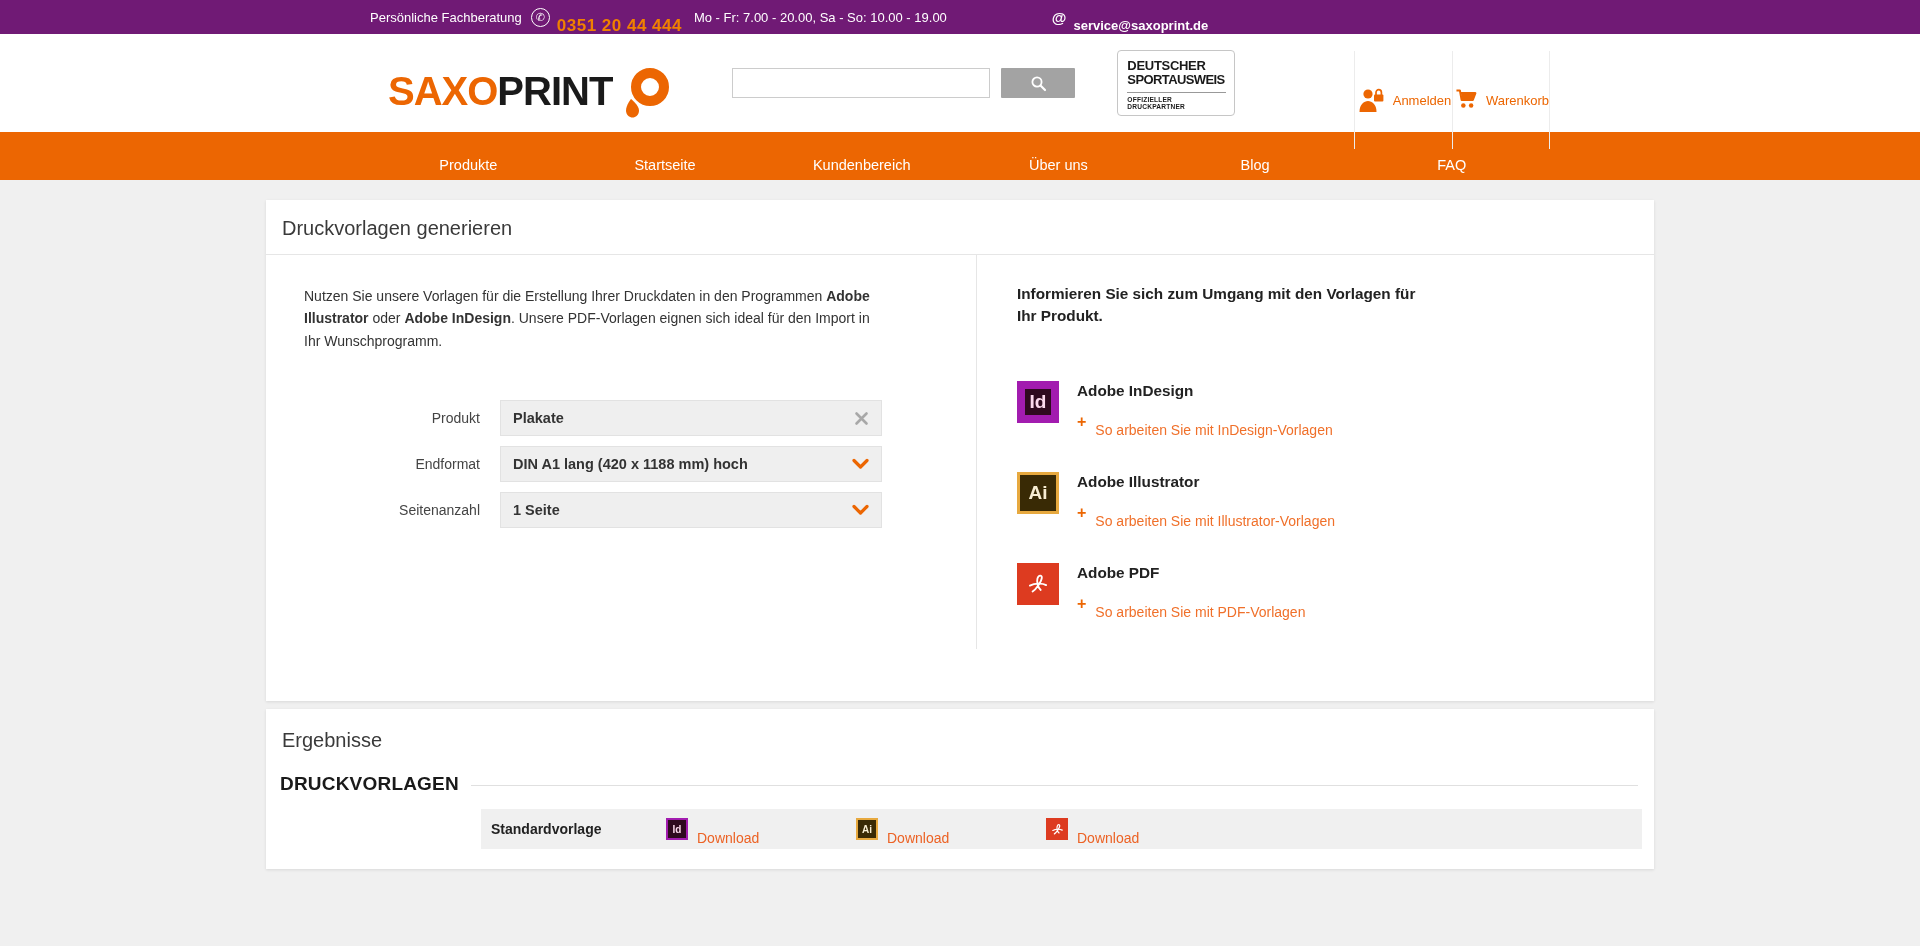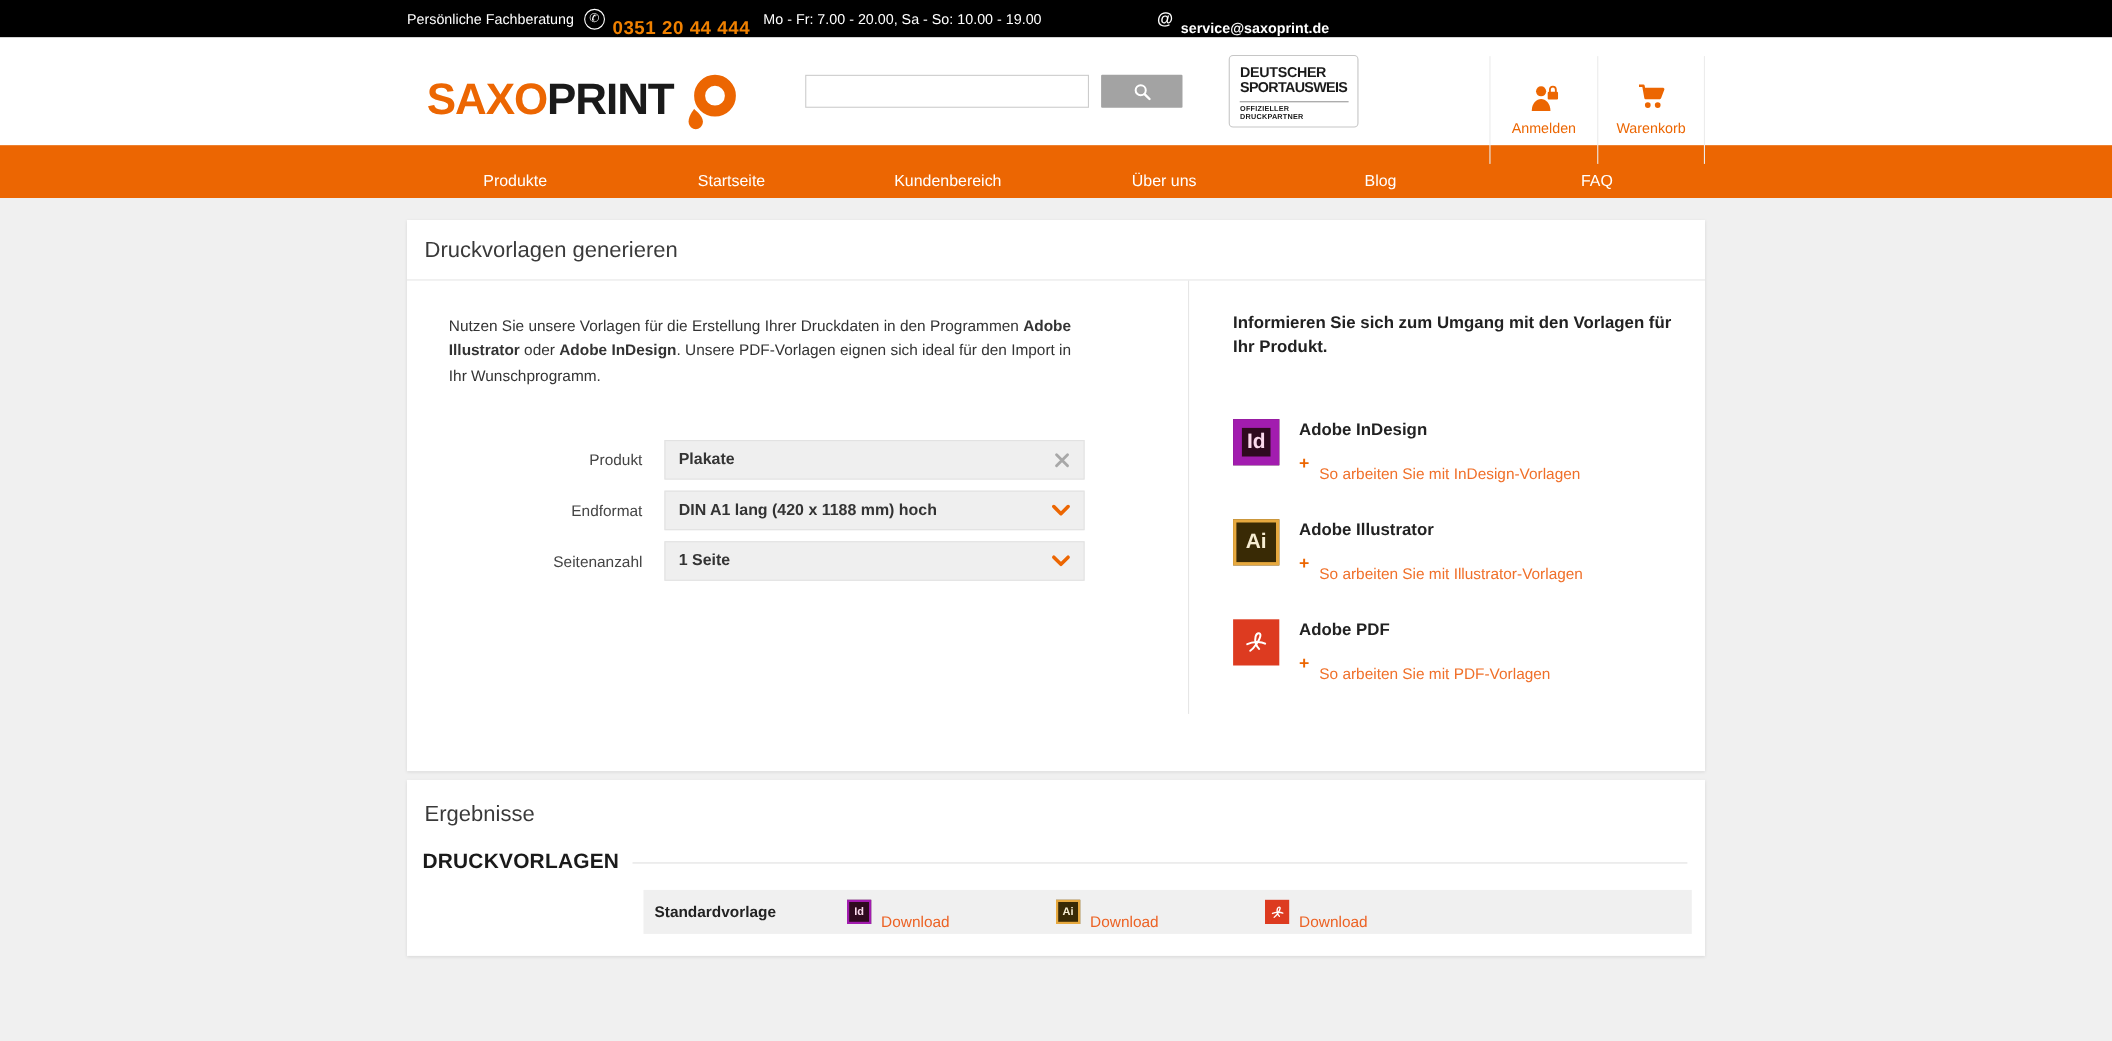--- a/index.html
+++ b/index.html
@@ -2,21 +2,21 @@
 <html><head>
 <meta charset="utf-8">
 <style>
   * { margin:0; padding:0; box-sizing:border-box; }
   html,body { width:1920px; height:946px; overflow:hidden; }
   body { background:#f0f0f0; font-family:"Liberation Sans","DejaVu Sans",sans-serif; color:#333; }
   .container { width:1180px; margin:0 auto; position:relative; }
   a { text-decoration:none; cursor:pointer;margin-top:17px; }
 
   
-  .topbar { height:34px; background:#000000; }
+  .topbar { height:34px; background:#701a75; }
   .topbar-inner { display:flex; align-items:center; height:34px; }
   .tb-label { color:#fff; font-size:13px; }
   .tb-phone-icon { width:19px; height:19px; border:1px solid #fff; border-radius:50%;
       color:#fff; font-size:11px; line-height:17px; text-align:center; margin:0 7px 0 9px; }
   .tb-phone { color:#f08100; font-weight:bold; font-size:17px; letter-spacing:.5px; margin-right:12px; }
   .tb-hours { color:#fff; font-size:13px; }
   .tb-at-icon { color:#fff; font-size:15px; margin:0 7px 0 105px; font-weight:bold; }
   .tb-email { color:#fff; font-weight:bold; font-size:13px; }
 
   
@@ -30,33 +30,33 @@
   .search-input { width:258px; height:30px; border:1px solid #ccc; background:#fff; outline:none; padding:0 8px; font-size:13px; }
   .search-btn { width:74px; height:30px; margin-left:11px; background:#a3a3a3; border:none; cursor:pointer;
       display:flex; align-items:center; justify-content:center; border-radius:1px; }
   .badge { width:118px; height:66px; margin-left:42px; border:1px solid #c6c6c6; border-radius:4px;
       background:#fff; padding:8px 8px 6px 9px; }
   .badge-l1 { font-size:13px; font-weight:bold; color:#1a1a1a; letter-spacing:-.3px; line-height:1.05; }
   .badge-l2 { font-size:13px; font-weight:bold; color:#1a1a1a; letter-spacing:-.6px; line-height:1.15; }
   .badge-rule { border-top:1px solid #999; margin:4px 0 3px; }
   .badge-l3 { font-size:6.6px; font-weight:bold; color:#1a1a1a; letter-spacing:.2px; }
   .actions { margin-left:auto; display:flex; height:98px; }
-  .action { width:98px; height:98px; border-left:1px solid #ececec; display:flex; flex-direction:column;
+  .action { width:98px; height:98px; border-left:1px solid #ececec; display:flex; flex-direction:row;
       align-items:center; justify-content:center; gap:7px; }
   .action:last-child { border-right:1px solid #ececec; }
   .action span { color:#ec6602; font-size:13px; }
 
   
   .nav { height:48px; background:#ec6602; }
   .nav-inner { display:flex; height:48px; }
   .nav-item { flex:1; display:flex; align-items:center; justify-content:center; color:#fff; font-size:14.5px; }
 
   
   .main { padding-top:20px; }
-  .panel { width:1180px; margin:0 auto; background:#fff; box-shadow:0 1px 3px rgba(0,0,0,.10); }
+  .panel { width:1388px; margin:0 auto; background:#fff; box-shadow:0 1px 3px rgba(0,0,0,.10); }
   .panel-title { font-size:20px; font-weight:normal; color:#3a3a3a; padding:17px 16px 14px; }
   .panel-rule { border-top:1px solid #e6e6e6; }
 
   .gen-cols { display:flex; min-height:394px; }
   .gen-left { flex:0 0 710px; padding:30px 0 0 38px; }
   .gen-right { flex:1; border-left:1px solid #e6e6e6; padding:28px 0 0 40px; }
   .panel-pad-bottom { height:52px; }
 
   .intro { width:580px; font-size:14px; line-height:1.6; color:#333; }
   .form { margin-top:48px; }

